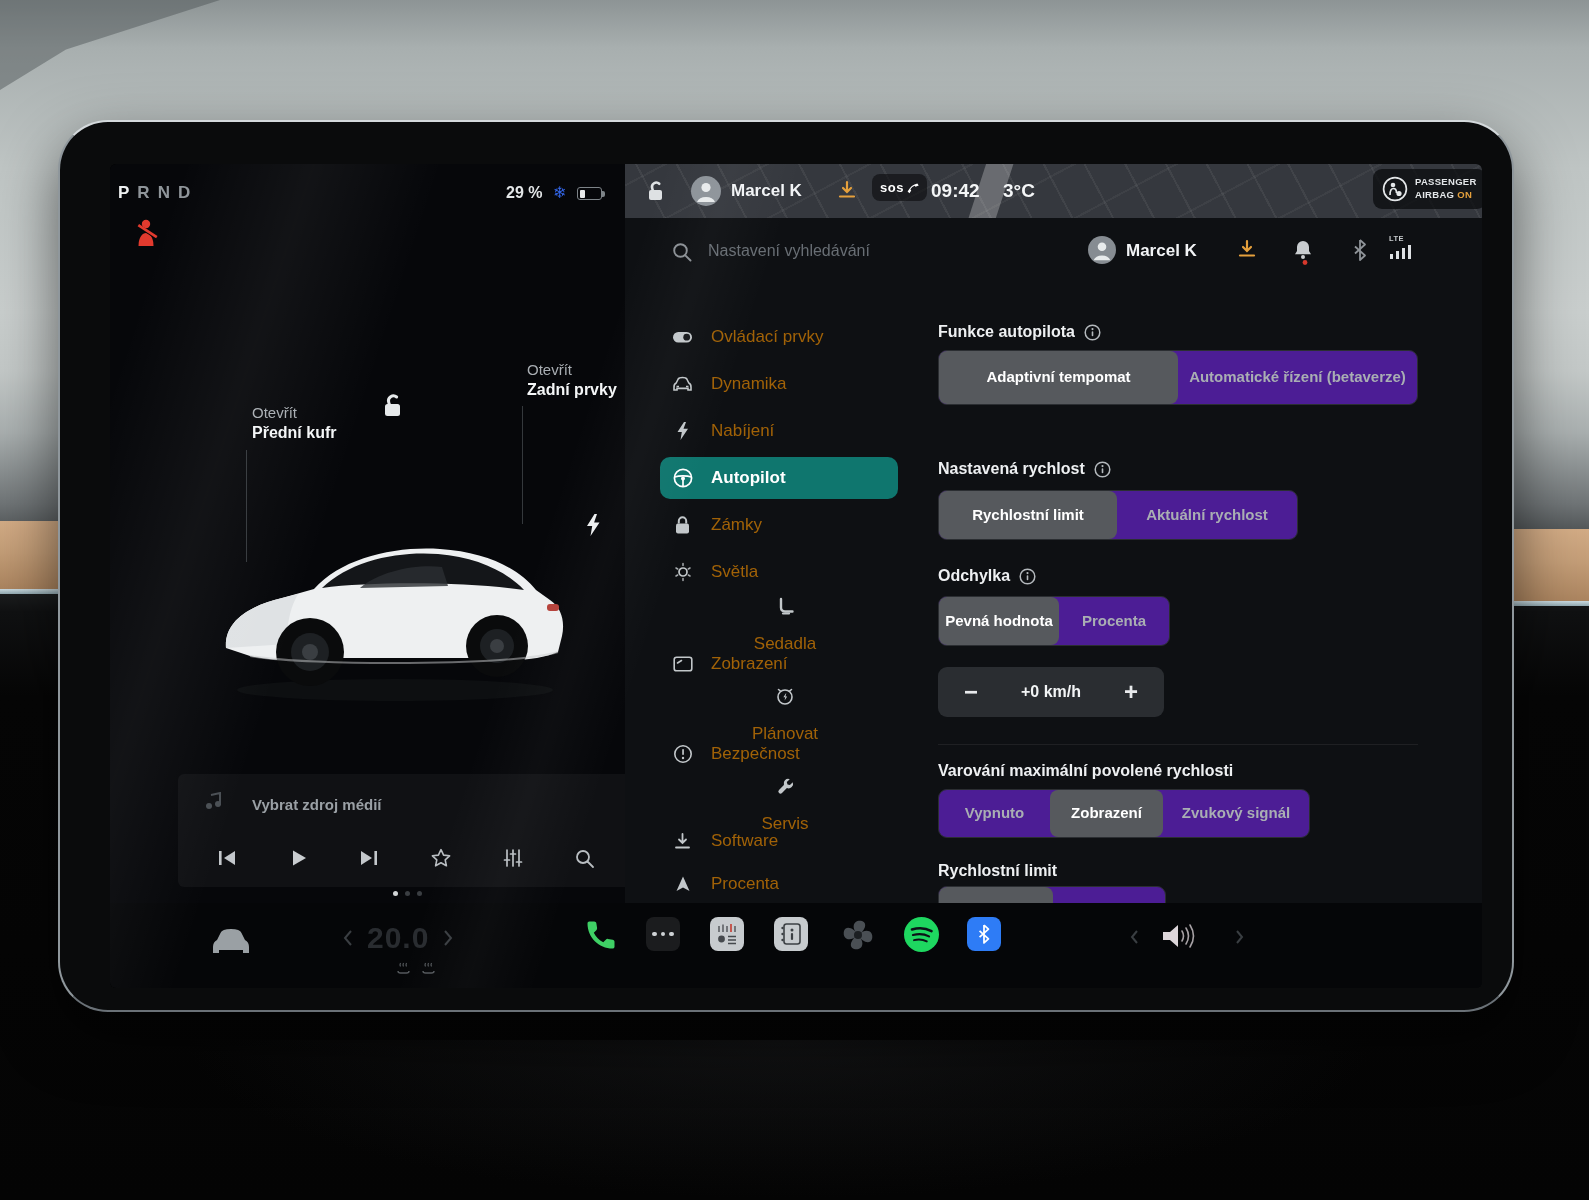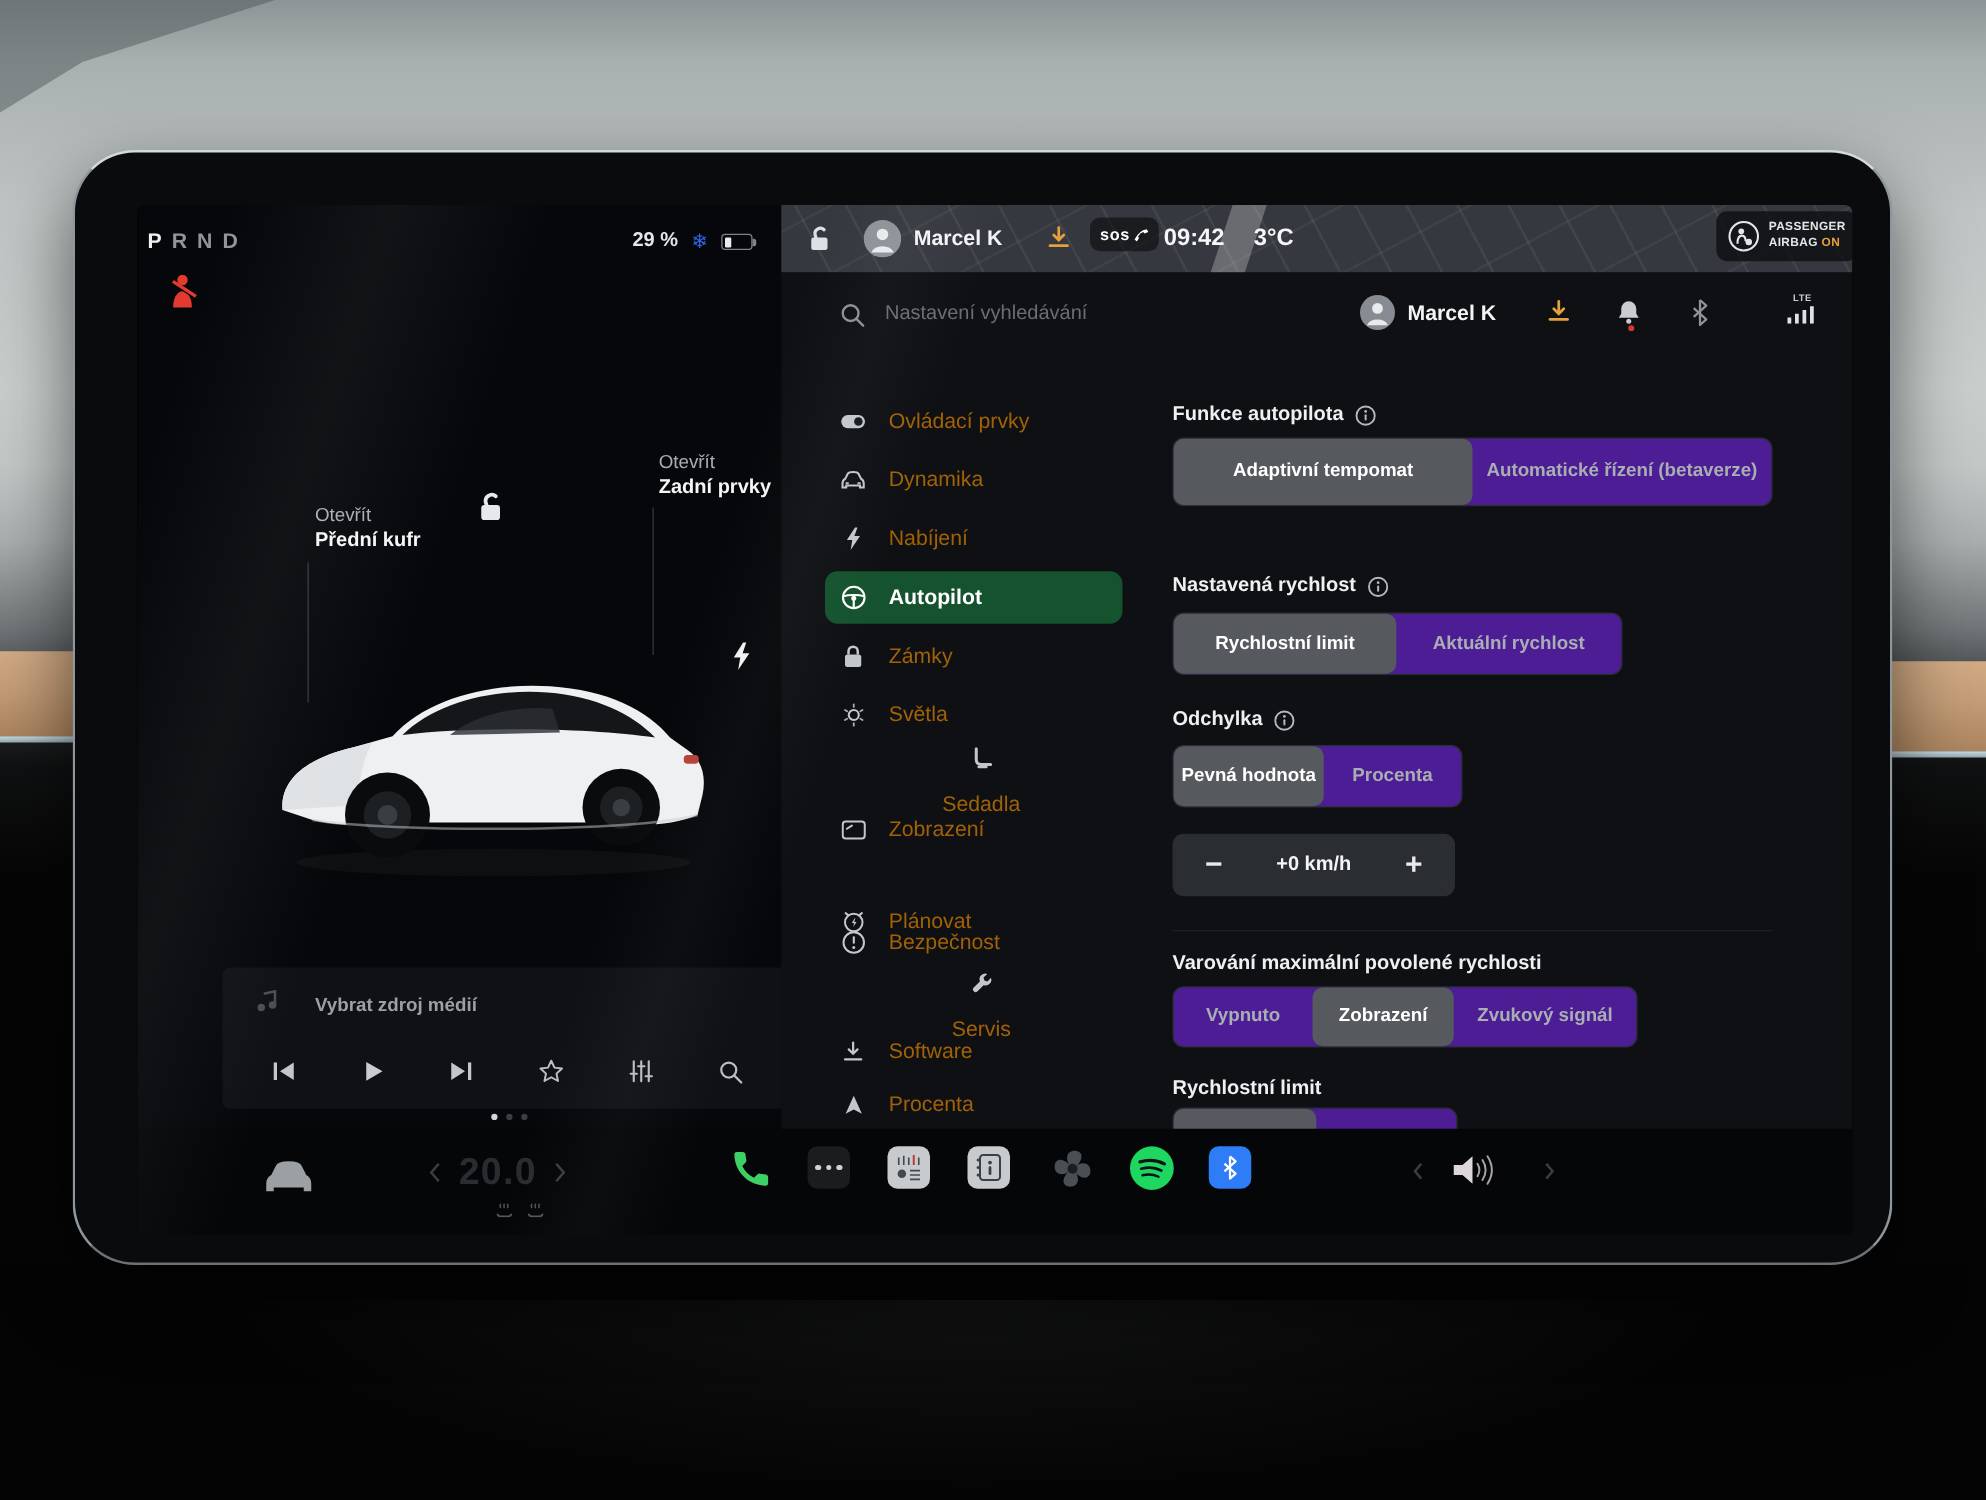--- a/index.html
+++ b/index.html
@@ -68,21 +68,21 @@
     background:rgba(10,11,13,.75); border-radius:9px; padding:7px 9px; }
   .airbag-txt { font-size:9.5px; font-weight:700; color:#e4e7e9; line-height:1.35; letter-spacing:.3px; }
   .airbag-on { color:#e5a03c; }
 
   .search-input { position:absolute; background:transparent; border:none; outline:none;
     font-size:16px; color:#d0d4d7; width:260px; font-family:inherit; }
   .search-input::placeholder { color:#686e74; }
 
   .side-row { position:absolute; left:35px; width:238px; height:42px; display:flex;
     align-items:center; gap:18px; padding-left:12px; border-radius:10px; }
-  .side-row.sel { background:#14532d; }
+  .side-row.sel { background:#0f766e; }
   .side-label { font-size:17px; color:#a16207; white-space:nowrap; }
   .side-row.sel .side-label { color:#fff; font-weight:700; }
   .side-row .ic { width:21px; display:flex; justify-content:center; }
 
   .sec-title { position:absolute; display:flex; align-items:center; gap:9px;
     font-size:16px; font-weight:700; color:#eef0f2; white-space:nowrap; }
   .seg { position:absolute; display:flex; background:#4c1d95; border:1px solid #2b2e32;
     border-radius:9px; }
   .seg-opt { display:flex; align-items:center; justify-content:center; text-align:center;
     font-size:15px; font-weight:600; color:#a9aeb3; line-height:1.25; padding:0 6px; }
@@ -310,21 +310,21 @@
         <path d="M12 3 a6 6 0 0 1 6 6 v4 l2 3.2 H4 L6 13 V9 a6 6 0 0 1 6-6 Z" fill="#c9cdd0"></path>
         <circle cx="12" cy="19" r="2" fill="#c9cdd0"></circle>
         <circle cx="14" cy="24.5" r="2.4" fill="#d6382c"></circle>
       </svg>
     </div>
     <div class="abs" style="left:726px;top:74px;">
       <svg width="18" height="24" viewBox="0 0 18 24" stroke="#8e9398" stroke-width="1.8" fill="none" stroke-linejoin="round">
         <path d="M9 2 v20 l5-4.5 L4 8.5 M4 15.5 L14 6.5 L9 2"></path>
       </svg>
     </div>
-    <div class="abs" style="left:804px;top:70px;text-align:center;">
+    <div class="abs" style="left:764px;top:70px;">
       <div style="font-size:7.5px;font-weight:700;color:#c7cbce;letter-spacing:.5px;">LTE</div>
       <svg width="26" height="16" viewBox="0 0 26 16">
         <rect x="1" y="11" width="3" height="5" fill="#dfe2e5"></rect>
         <rect x="7" y="8" width="3" height="8" fill="#dfe2e5"></rect>
         <rect x="13" y="5" width="3" height="11" fill="#dfe2e5"></rect>
         <rect x="19" y="2" width="3" height="14" fill="#dfe2e5"></rect>
       </svg>
     </div>
 
     <div class="side-row" style="top:152px;">
@@ -395,21 +395,21 @@
     </div>
     <div class="side-row" style="top:479px;">
       <span class="ic">
             <svg width="20" height="16" viewBox="0 0 20 16">
               <rect x="1.2" y="1.2" width="17.6" height="13.6" rx="2.4" fill="none" stroke="#c2c7ca" stroke-width="1.6"></rect>
               <path d="M4.5 7 L8.5 4.5" stroke="#c2c7ca" stroke-width="1.6" stroke-linecap="round"></path>
             </svg>
           </span>
       <span class="side-label">Zobrazení</span>
     </div>
-    <div class="side-row" style="top:552px;">
+    <div class="side-row" style="top:522px;flex-direction:column;">
       <span class="ic">
             <svg width="20" height="20" viewBox="0 0 20 20">
               <circle cx="10" cy="11" r="7" fill="none" stroke="#c2c7ca" stroke-width="1.6"></circle>
               <path d="M3.5 3.5 l2 1.6 M16.5 3.5 l-2 1.6" stroke="#c2c7ca" stroke-width="1.6" stroke-linecap="round"></path>
               <path d="M10.8 7.5 L8.4 11.3 h1.8 L9.6 14.5 L12.2 10.6 h-1.8 L11.3 7.5 Z" fill="#c2c7ca"></path>
             </svg>
           </span>
       <span class="side-label">Plánovat</span>
     </div>
     <div class="side-row" style="top:569px;">

